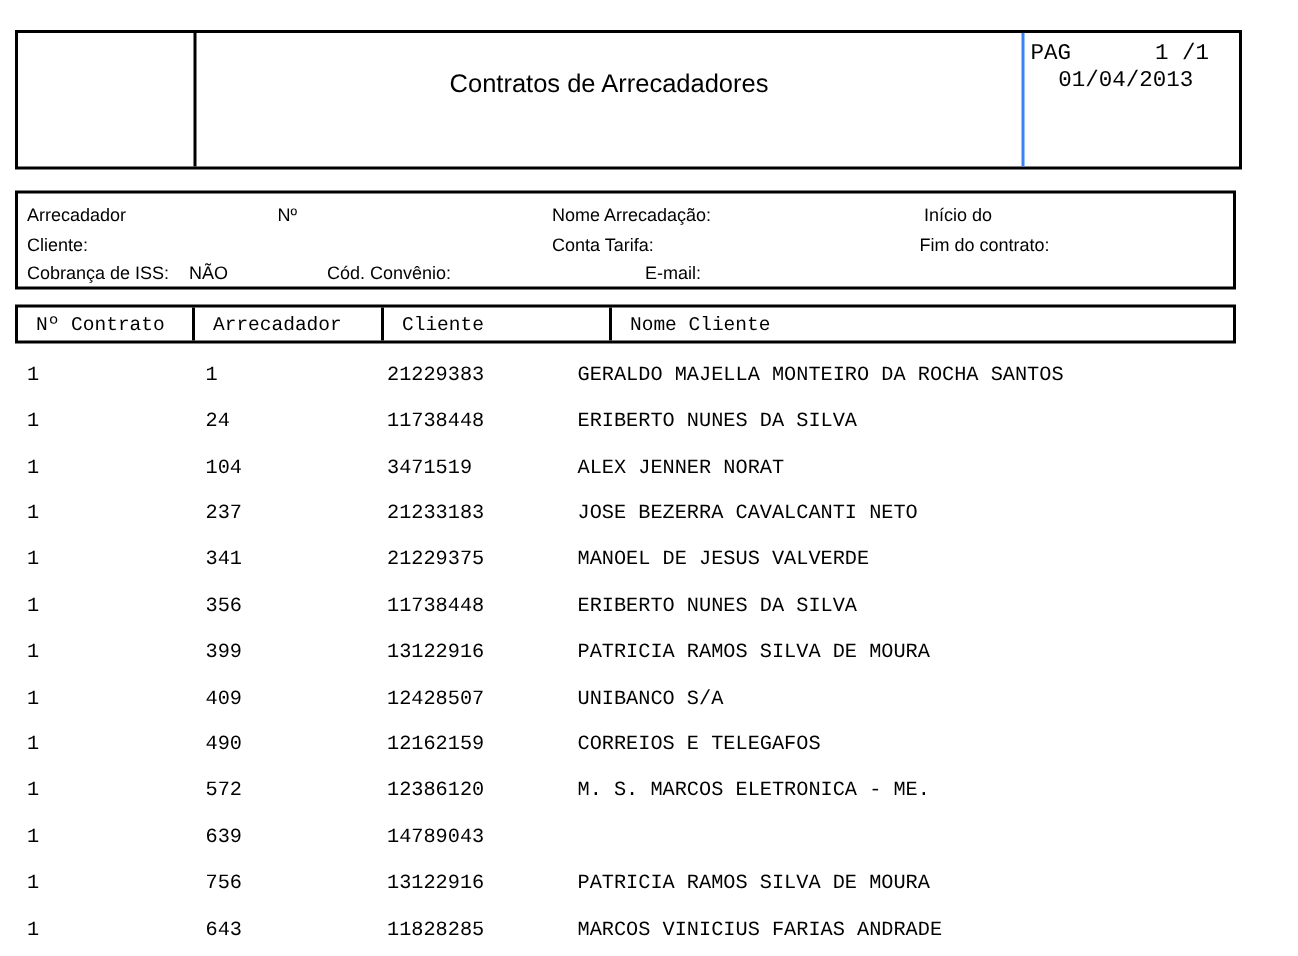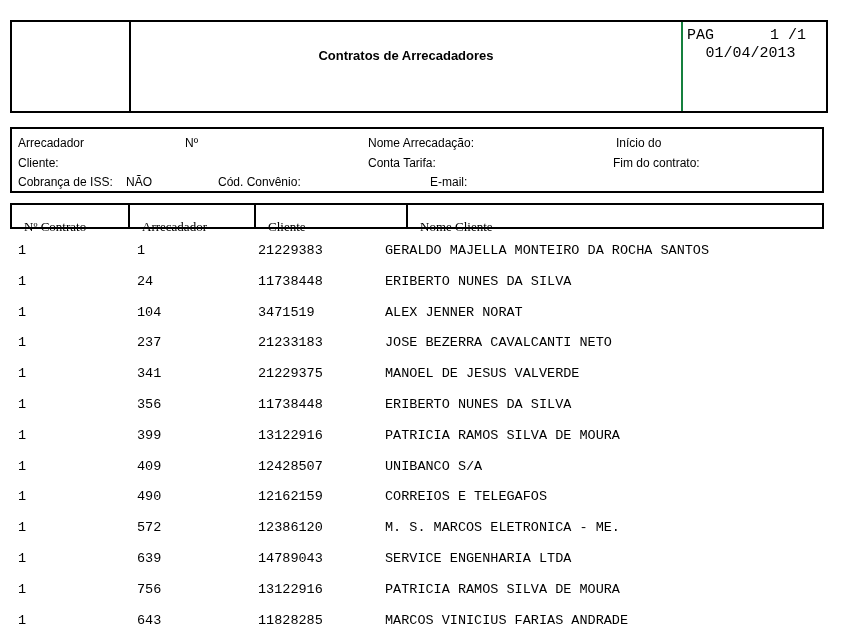--- a/index.html
+++ b/index.html
@@ -15,43 +15,43 @@
     position:absolute;
     border:2px solid #000000;
     background:#ffffff;
     box-sizing:border-box;
   }
 
   
   #header-box { left:10px; top:20px; width:818px; height:93px; display:flex; }
   .logo-cell { width:119px; border-right:2px solid #000000; box-sizing:border-box; }
   .title-cell { flex:1; text-align:center; padding-top:24px; box-sizing:border-box; }
-  .report-title { font-size:13px; font-weight:bold; letter-spacing:0px; }
+  .report-title { font-size:17px; font-weight:normal; letter-spacing:0px; }
   .pag-cell {
-    width:145px; border-left:2px solid #15803d; box-sizing:border-box;
+    width:145px; border-left:2px solid #3b82f6; box-sizing:border-box;
     font-family:"Liberation Mono","DejaVu Sans Mono",monospace;
     font-size:15px; padding:5px 4px 0 4px;
   }
   .pag-line1 { display:flex; justify-content:space-between; padding-right:16px; }
   .pag-line2, .pag-line3 { text-align:center; padding-right:8px; margin-top:1px; }
 
   
   #filter-box { left:10px; top:127px; width:814px; height:66px; font-size:12px; }
   #filter-box span { position:absolute; white-space:pre; }
   .fr1 { top:7px; }
   .fr2 { top:27px; }
   .fr3 { top:46px; }
 
   
   #thead-box {
     left:10px; top:203px; width:814px; height:26px; display:flex;
     font-family:"Liberation Mono","DejaVu Sans Mono",monospace;
     font-size:13px;
   }
-  .th { box-sizing:border-box; padding:14px 0 0 12px; white-space:pre;font-family:Liberation Serif, serif; }
+  .th { box-sizing:border-box; padding:4px 0 0 12px; white-space:pre; }
   .th1 { width:118px; border-right:2px solid #000000; }
   .th2 { width:126px; border-right:2px solid #000000; }
   .th3 { width:152px; border-right:2px solid #000000; }
   .th4 { flex:1; }
 
   
   #rows { position:absolute; left:10px; top:237px; width:814px; }
   .row { position:relative; height:30.8px; }
   .c {
     position:absolute; top:6px; white-space:pre;
@@ -161,21 +161,20 @@
     <div class="row">
       <span class="c c1">1</span>
       <span class="c c2">572</span>
       <span class="c c3">12386120</span>
       <span class="c c4">M. S. MARCOS ELETRONICA - ME.</span>
     </div>
     <div class="row">
       <span class="c c1">1</span>
       <span class="c c2">639</span>
       <span class="c c3">14789043</span>
-      <span class="c c4">SERVICE ENGENHARIA LTDA</span>
     </div>
     <div class="row">
       <span class="c c1">1</span>
       <span class="c c2">756</span>
       <span class="c c3">13122916</span>
       <span class="c c4">PATRICIA RAMOS SILVA DE MOURA</span>
     </div>
     <div class="row">
       <span class="c c1">1</span>
       <span class="c c2">643</span>

